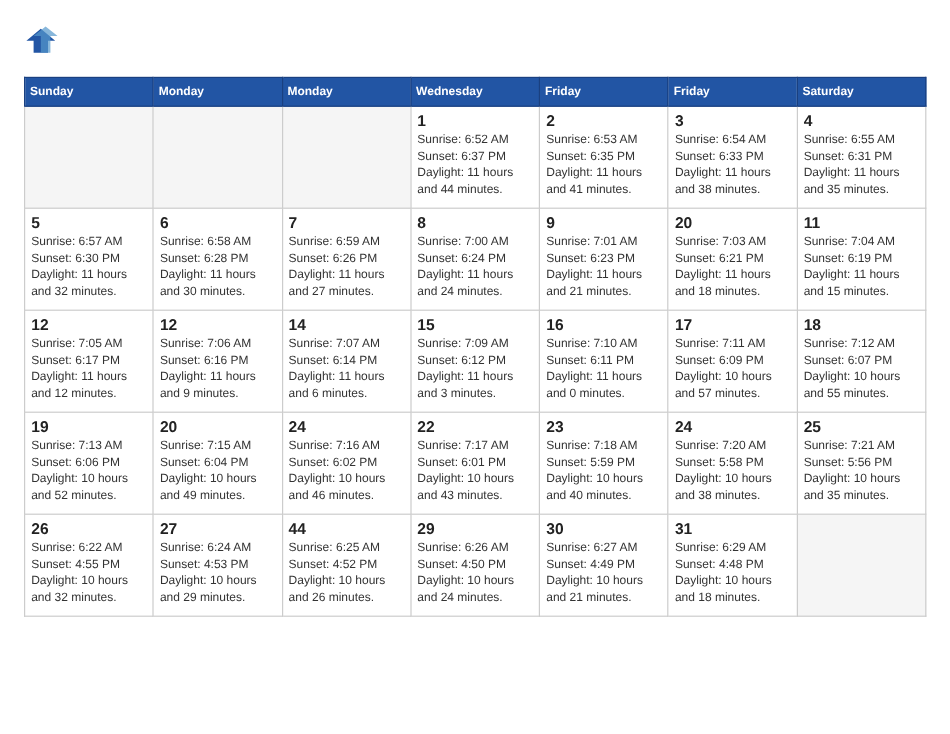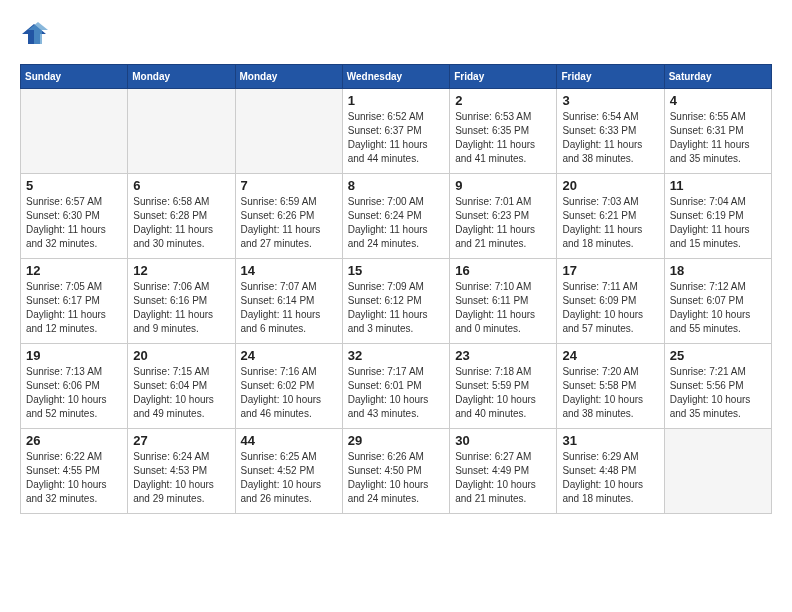--- a/index.html
+++ b/index.html
@@ -208,21 +208,21 @@
         </td>
         <td>
           <div class="day-num">20</div>
           <div class="day-info">Sunrise: 7:15 AM<br>Sunset: 6:04 PM<br>Daylight: 10 hours and 49 minutes.</div>
         </td>
         <td>
           <div class="day-num">24</div>
           <div class="day-info">Sunrise: 7:16 AM<br>Sunset: 6:02 PM<br>Daylight: 10 hours and 46 minutes.</div>
         </td>
         <td>
-          <div class="day-num">32</div>
+          <div class="day-num">22</div>
           <div class="day-info">Sunrise: 7:17 AM<br>Sunset: 6:01 PM<br>Daylight: 10 hours and 43 minutes.</div>
         </td>
         <td>
           <div class="day-num">23</div>
           <div class="day-info">Sunrise: 7:18 AM<br>Sunset: 5:59 PM<br>Daylight: 10 hours and 40 minutes.</div>
         </td>
         <td>
           <div class="day-num">24</div>
           <div class="day-info">Sunrise: 7:20 AM<br>Sunset: 5:58 PM<br>Daylight: 10 hours and 38 minutes.</div>
         </td>

